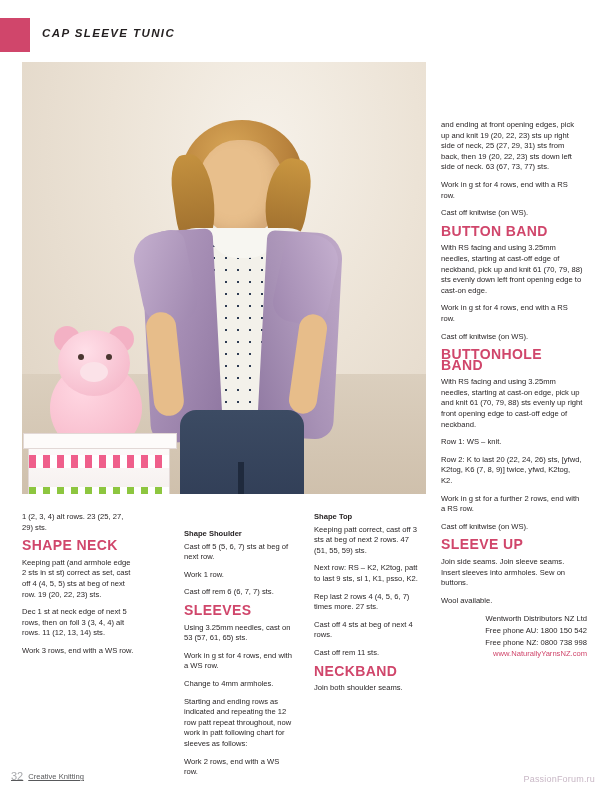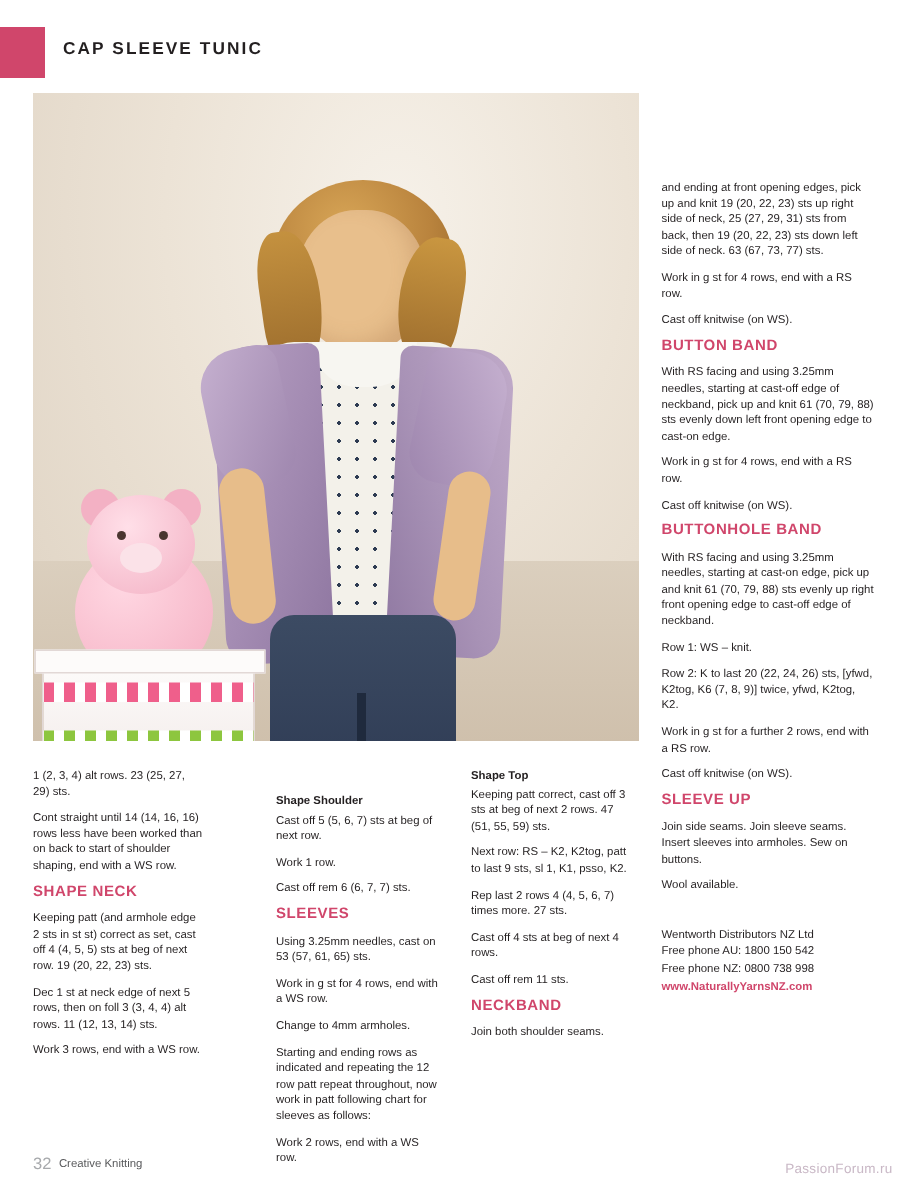--- a/index.html
+++ b/index.html
@@ -22,20 +22,21 @@
     height: 800px;
   }
 
   
   .header {
     position: absolute;
     left: 0;
     top: 18px;
     width: 533px;
     height: 34px;
+    font-style: italic;
   }
   .header-bar {
     position: absolute;
     left: 0;
     top: 0;
     width: 30px;
     height: 34px;
     background: #d0466b;
   }
   .header-title {
@@ -254,44 +255,46 @@
     font-size: 7.6px;
     line-height: 10.6px;
     color: #231f20;
     text-align: left;
   }
   .col p { margin: 0 4px 7px 0; }
   .col p:last-child { margin-bottom: 0; }
   .sec-head {
     color: #d0466b;
     font-weight: bold;
-    font-size: 10px;
+    font-size: 14px;
     letter-spacing: .4px;
     margin: 0 0 3px 0;
   }
   .col1 { left: 22px; top: 512px; width: 118px; }
   .col2 { left: 184px; top: 529px; width: 112px; }
   .col3 { left: 314px; top: 512px; width: 112px; }
   .col4 { left: 441px; top: 120px; width: 146px; }
 
   .inline-b { font-weight: bold; }
 
   .contact {
-    margin-top: 22px;
+    margin-top: 8px;
+    text-align: right;
   }
   .contact .line { margin: 0 0 1px 0; }
-  .contact .web { color: #d0466b; font-weight: bold; }
+  .contact .web { color: #d0466b; font-weight: normal; }
 
   
   .footer {
     position: absolute;
-    left: 22px;
+    left: 11px;
     top: 770px;
     font-size: 7.6px;
     color: #58595b;
+    text-decoration: underline;
   }
   .footer .pageno {
     font-size: 11px;
     color: #a7a9ac;
     margin-right: 5px;
     vertical-align: -1px;
   }
   .watermark {
     position: absolute;
     right: 14px;
@@ -342,21 +345,20 @@
     <div class="giftbox">
       <div class="lid"></div>
       <div class="stripe s1"></div>
       <div class="stripe s2"></div>
 
     </div>
   </div>
 
   <div class="col col1">
     <p>1 (2, 3, 4) alt rows. 23 (25, 27, 29) sts.</p>
-    <p>Cont straight until 14 (14, 16, 16) rows less have been worked than on back to start of shoulder shaping, end with a WS row.</p>
     <p class="sec-head">SHAPE NECK</p>
     <p>Keeping patt (and armhole edge 2 sts in st st) correct as set, cast off 4 (4, 5, 5) sts at beg of next row. 19 (20, 22, 23) sts.</p>
     <p>Dec 1 st at neck edge of next 5 rows, then on foll 3 (3, 4, 4) alt rows. 11 (12, 13, 14) sts.</p>
     <p>Work 3 rows, end with a WS row.</p>
   </div>
 
   <div class="col col2">
     <p class="inline-b" style="margin-bottom:2px;">Shape Shoulder</p>
     <p>Cast off 5 (5, 6, 7) sts at beg of next row.</p>
     <p>Work 1 row.</p>

